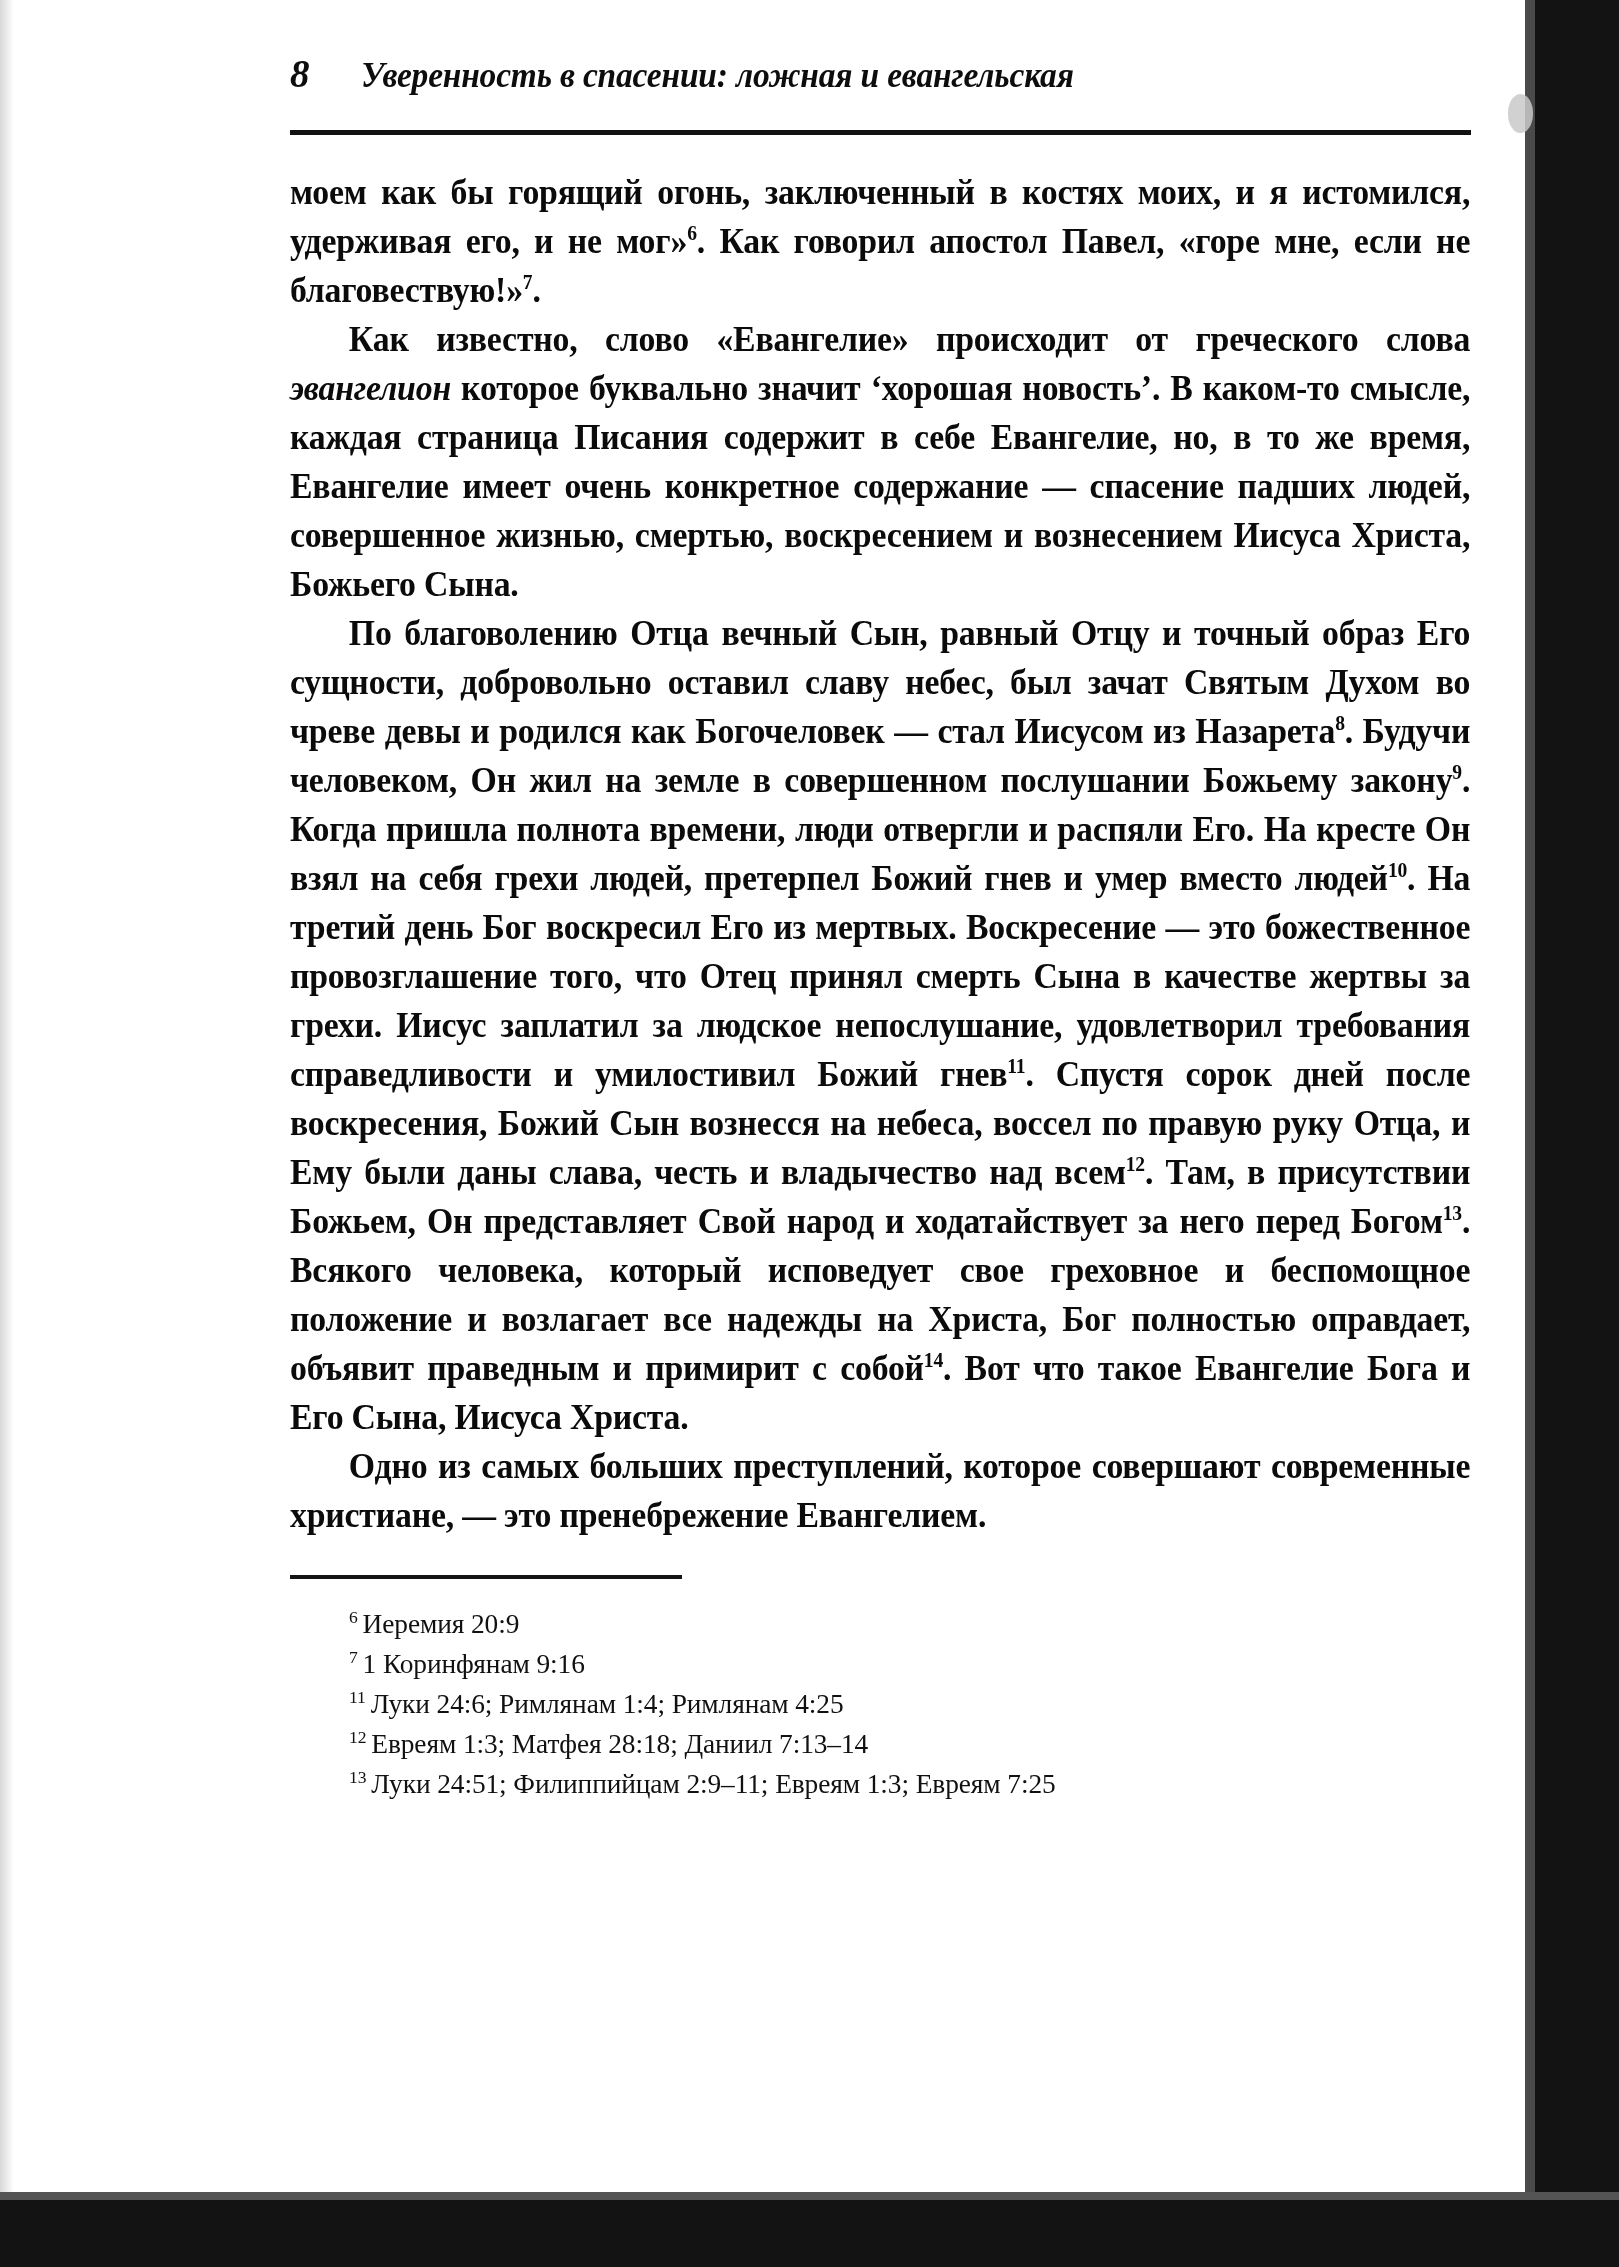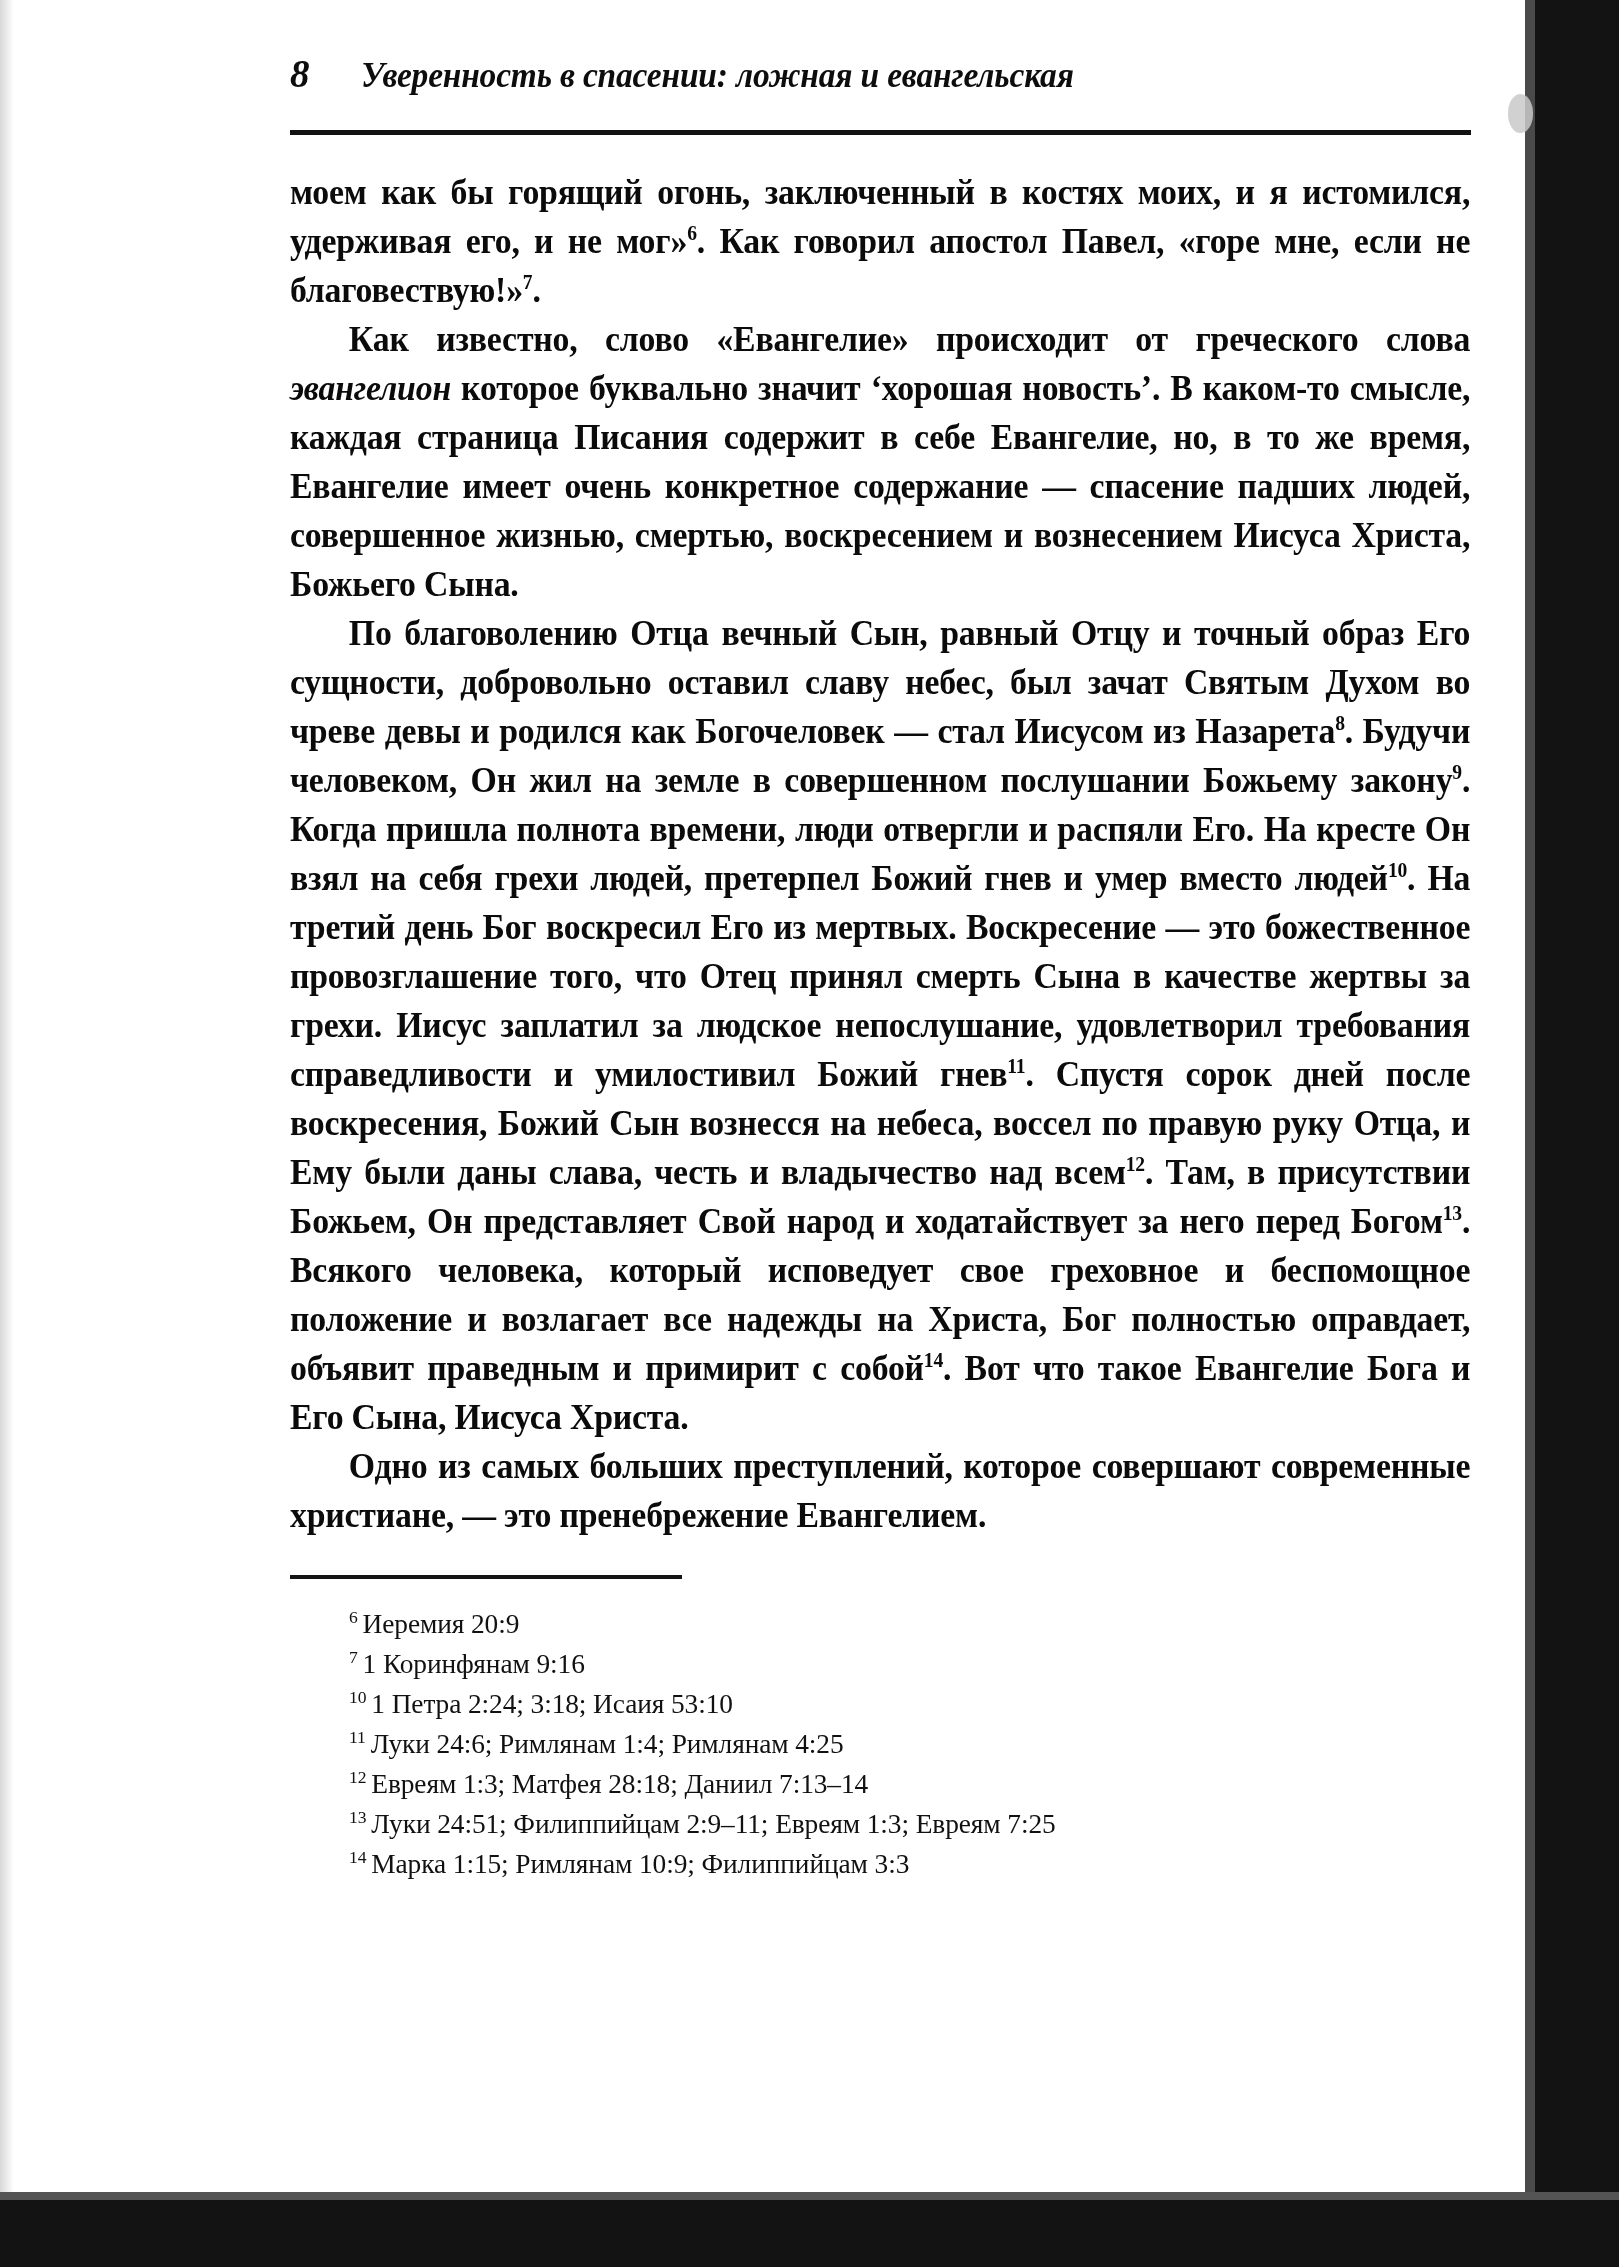--- a/index.html
+++ b/index.html
@@ -189,25 +189,23 @@
         <p class="indent"><span>Как известно, слово «Евангелие» происходит от греческого слова </span><span class="it">эвангелион</span><span> которое буквально значит ‘хорошая новость’. В каком-то смысле, каждая страница Писания содержит в себе Евангелие, но, в то же время, Евангелие имеет очень конкретное содержание — спасение падших людей, совершенное жизнью, смертью, воскресением и вознесением Иисуса Христа, Божьего Сына.</span></p>
         <p class="indent"><span>По благоволению Отца вечный Сын, равный Отцу и точный образ Его сущности, добровольно оставил славу небес, был зачат Святым Духом во чреве девы и родился как Богочеловек — стал Иисусом из Назарета</span><sup>8</sup><span>. Будучи человеком, Он жил на земле в совершенном послушании Божьему закону</span><sup>9</sup><span>. Когда пришла полнота времени, люди отвергли и распяли Его. На кресте Он взял на себя грехи людей, претерпел Божий гнев и умер вместо людей</span><sup>10</sup><span>. На третий день Бог воскресил Его из мертвых. Воскресение — это божественное провозглашение того, что Отец принял смерть Сына в качестве жертвы за грехи. Иисус заплатил за людское непослушание, удовлетворил требования справедливости и умилостивил Божий гнев</span><sup>11</sup><span>. Спустя сорок дней после воскресения, Божий Сын вознесся на небеса, воссел по правую руку Отца, и Ему были даны слава, честь и владычество над всем</span><sup>12</sup><span>. Там, в присутствии Божьем, Он представляет Свой народ и ходатайствует за него перед Богом</span><sup>13</sup><span>. Всякого человека, который исповедует свое греховное и беспомощное положение и возлагает все надежды на Христа, Бог полностью оправдает, объявит праведным и примирит с собой</span><sup>14</sup><span>. Вот что такое Евангелие Бога и Его Сына, Иисуса Христа.</span></p>
         <p class="indent"><span>Одно из самых больших преступлений, которое совершают современные христиане, — это пренебрежение Евангелием.</span></p>
       </div>
 
     <div class="fn-rule"></div>
 
     <div class="footnotes" id="footnotes">
         <div class="footnote"><span class="fn-num">6</span><span>Иеремия 20:9</span></div>
         <div class="footnote"><span class="fn-num">7</span><span>1 Коринфянам 9:16</span></div>
-        <div class="footnote"><span class="fn-num">10</span><span>1 Петра 2:24; 3:18; Исаия 53:10</span></div>
         <div class="footnote"><span class="fn-num">11</span><span>Луки 24:6; Римлянам 1:4; Римлянам 4:25</span></div>
         <div class="footnote"><span class="fn-num">12</span><span>Евреям 1:3; Матфея 28:18; Даниил 7:13–14</span></div>
         <div class="footnote"><span class="fn-num">13</span><span>Луки 24:51; Филиппийцам 2:9–11; Евреям 1:3; Евреям 7:25</span></div>
-        <div class="footnote"><span class="fn-num">14</span><span>Марка 1:15; Римлянам 10:9; Филиппийцам 3:3</span></div>
       </div>
 
   </div>
 
   <div class="scan-edge-right-inner"></div>
   <div class="scan-edge-right"></div>
   <div class="scan-spot"></div>
   <div class="scan-edge-bottom-inner"></div>
   <div class="scan-edge-bottom"></div>
 

